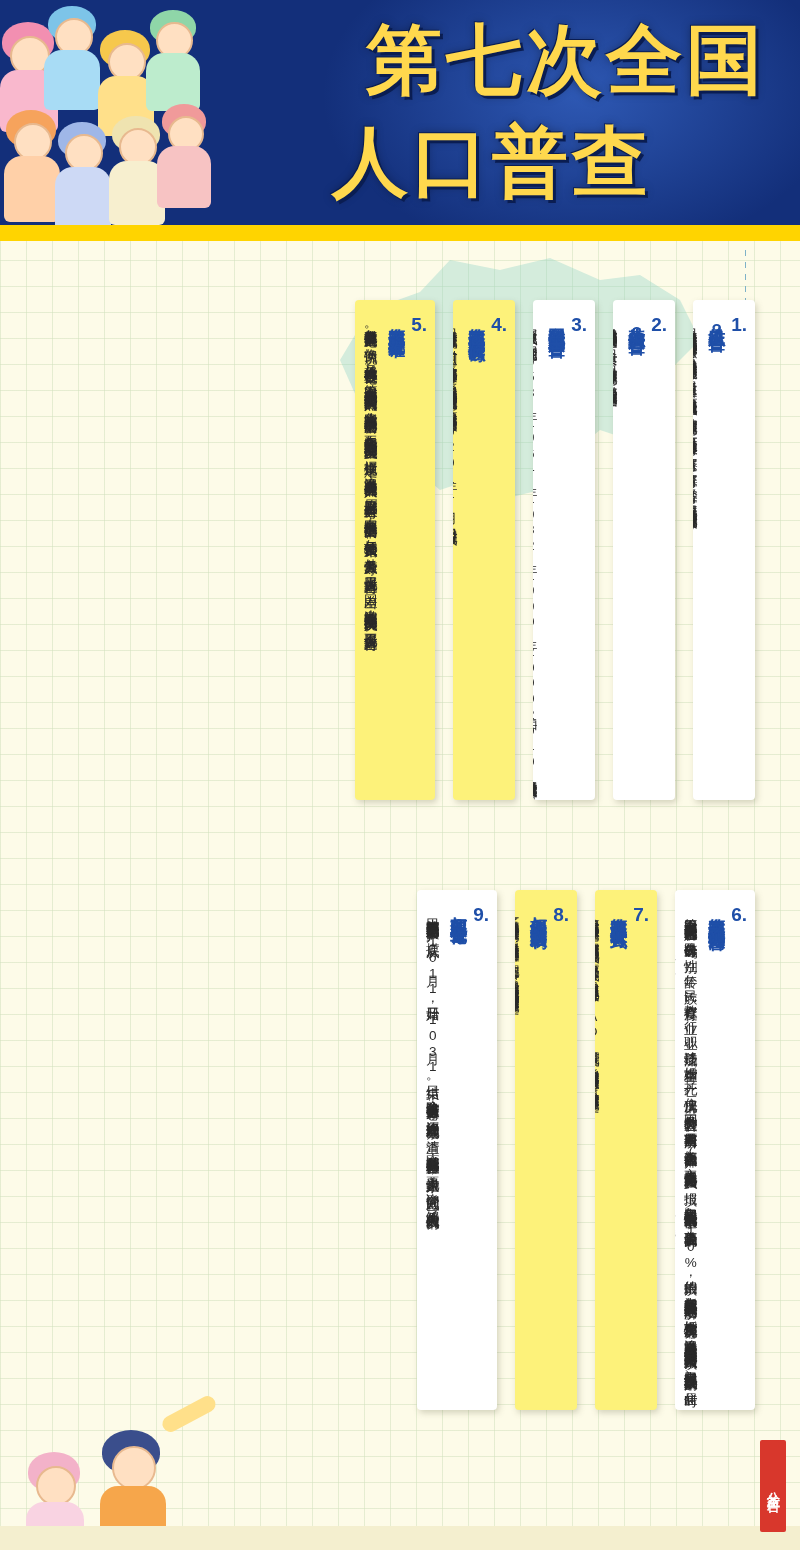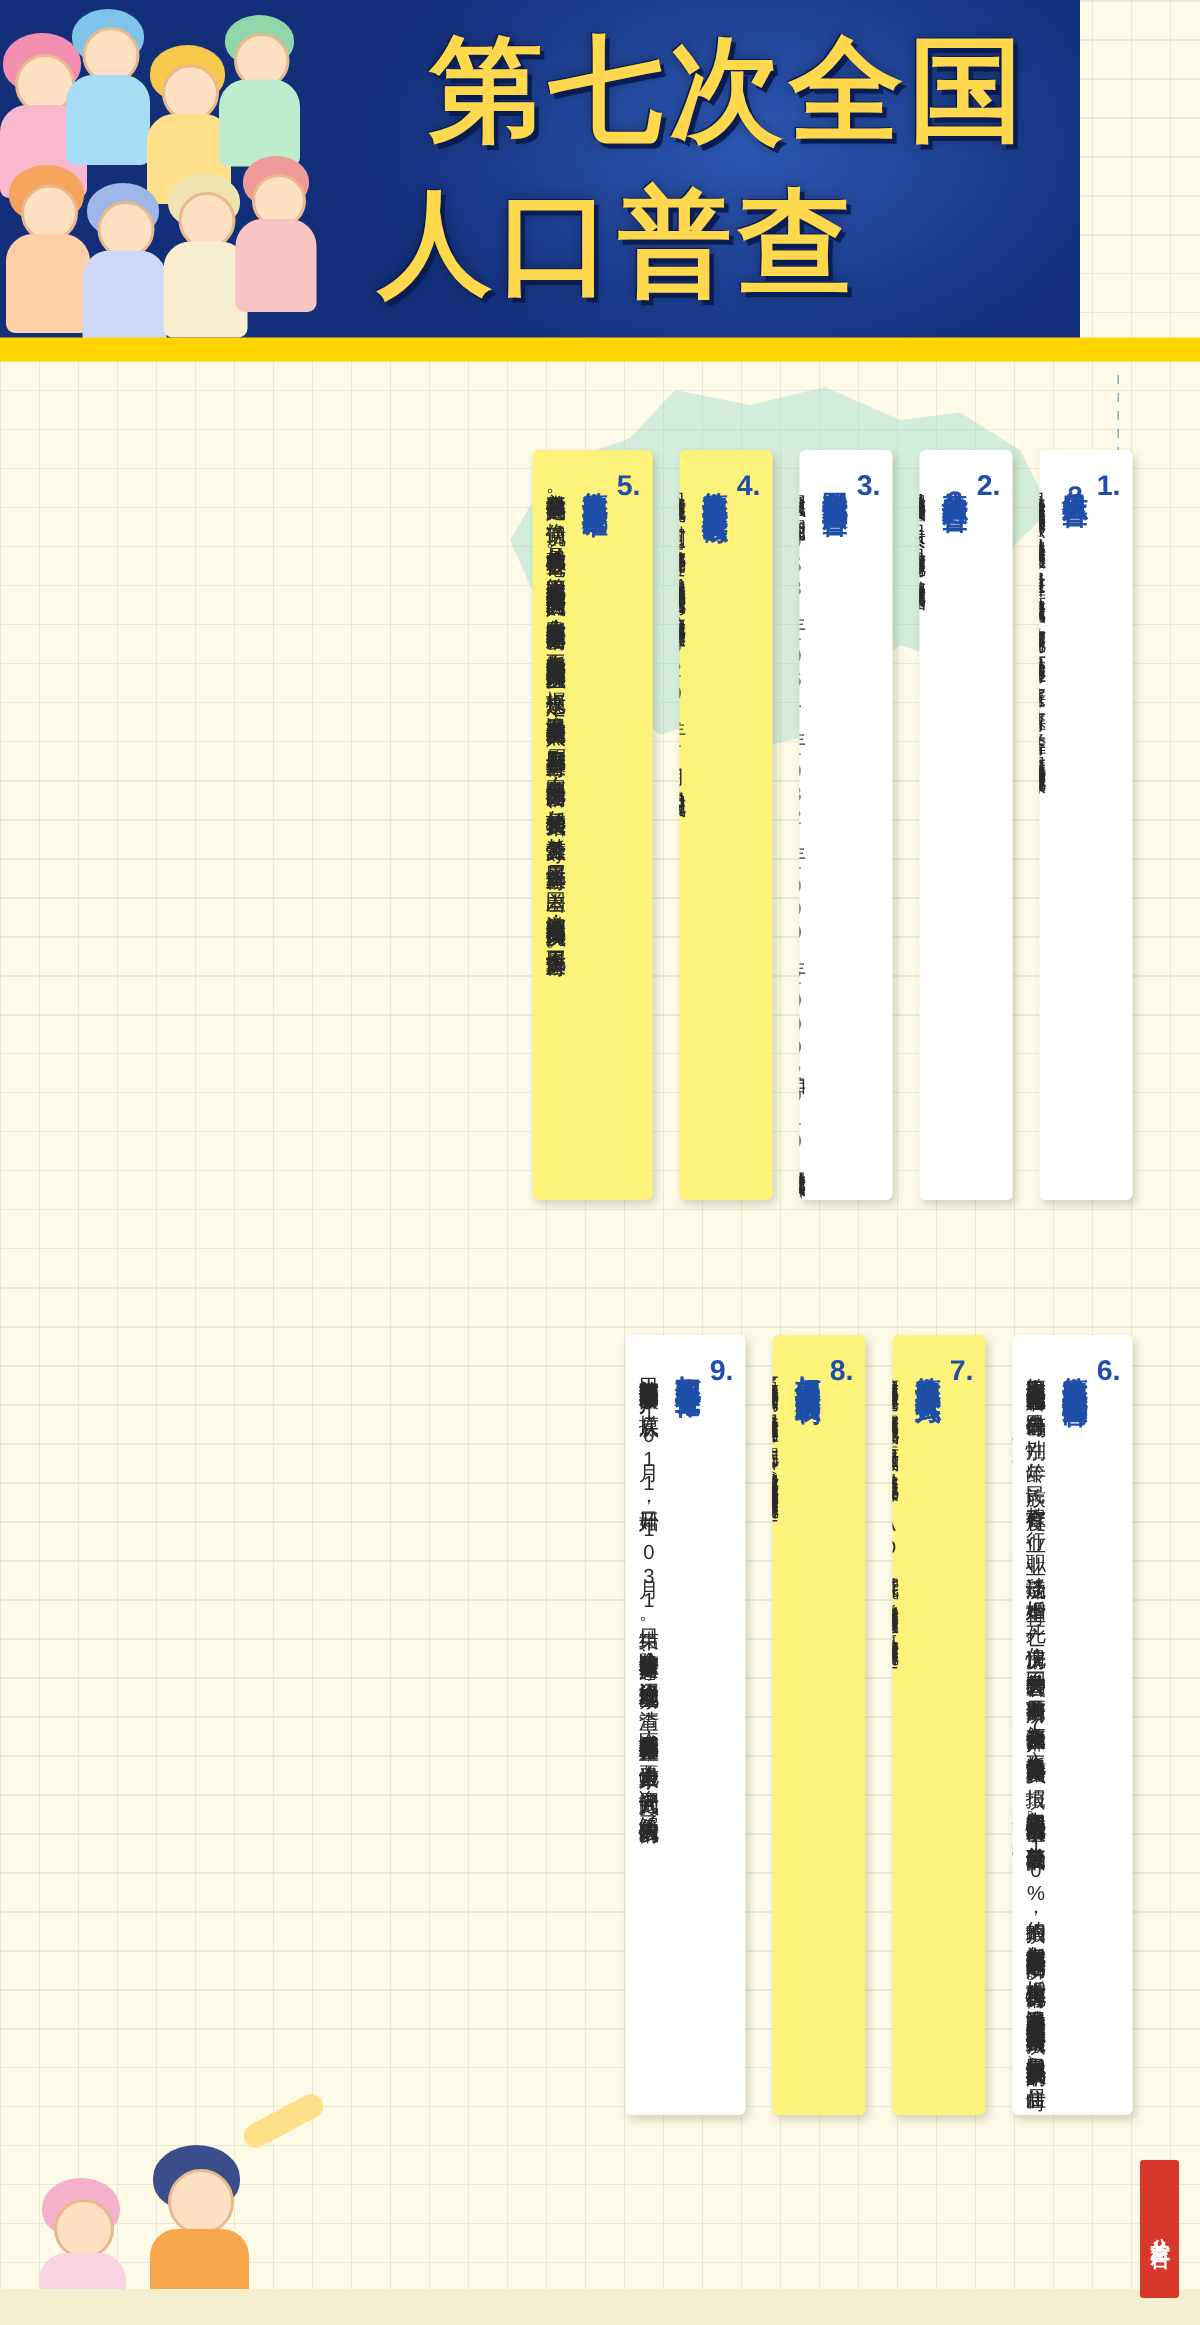--- a/index.html
+++ b/index.html
@@ -20,21 +20,21 @@
     background:
       repeating-linear-gradient(to right, rgba(210,225,190,0.55) 0 1px, rgba(0,0,0,0) 1px 26px),
       repeating-linear-gradient(to bottom, rgba(210,225,190,0.55) 0 1px, rgba(0,0,0,0) 1px 26px),
       linear-gradient(#fdfbe8, #fdfbe8);
     overflow: hidden;
   }
   
   .header {
     position: absolute;
     top: 0; left: 0;
-    width: 720px;
+    width: 800px;
     height: 232px;
     background: #132f7a;
     overflow: hidden;
   }
   .header::after {
     content: "";
     position: absolute;
     left: 0; bottom: -26px;
     width: 0; height: 0;
     border-left: 800px solid #132f7a;

